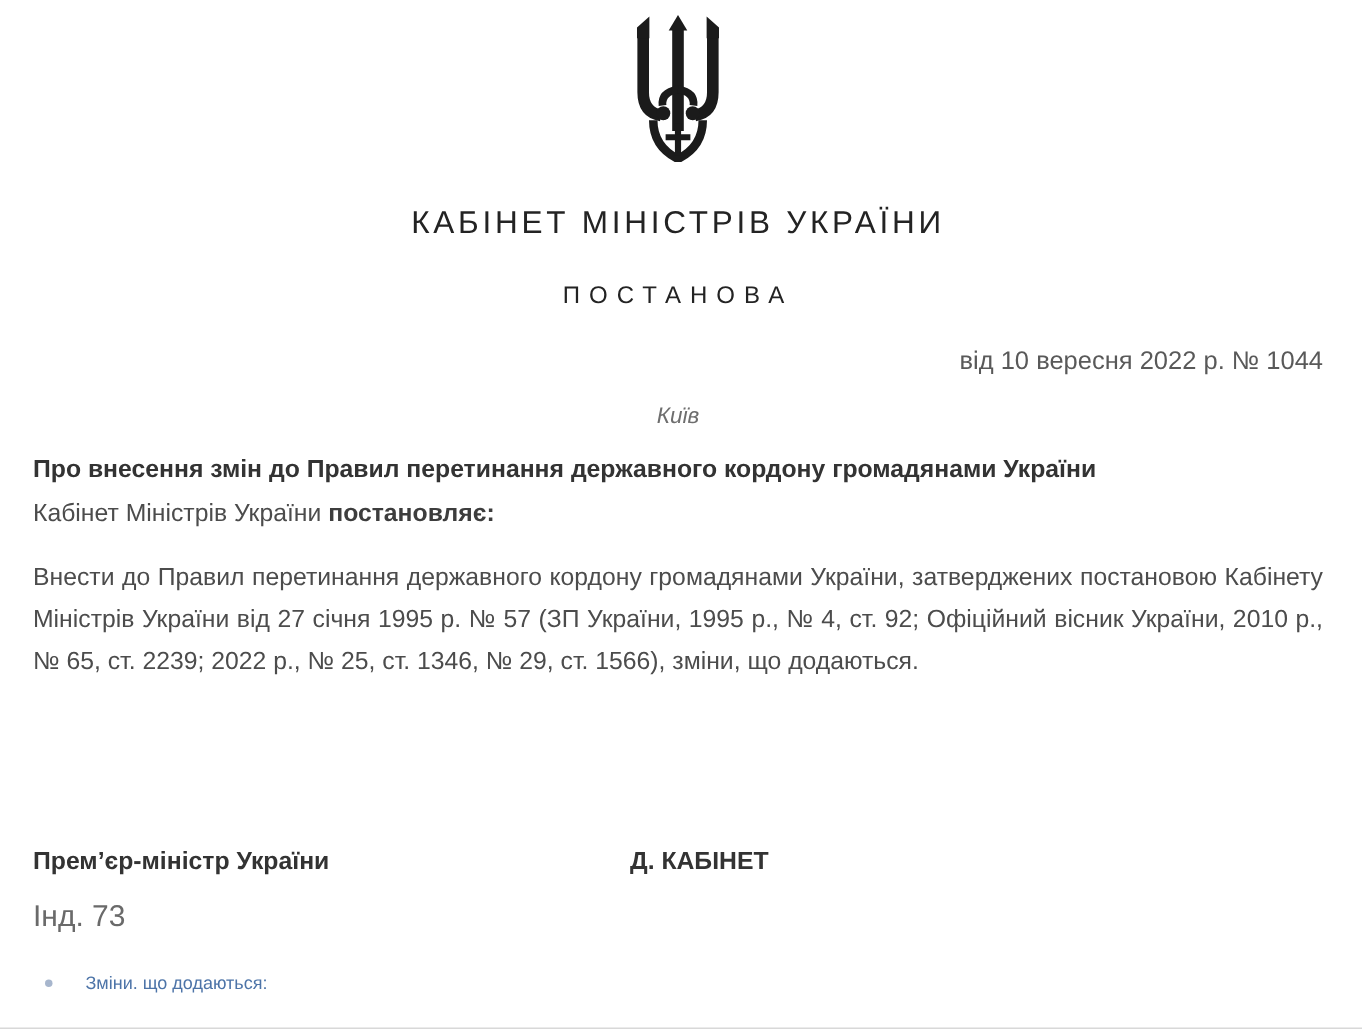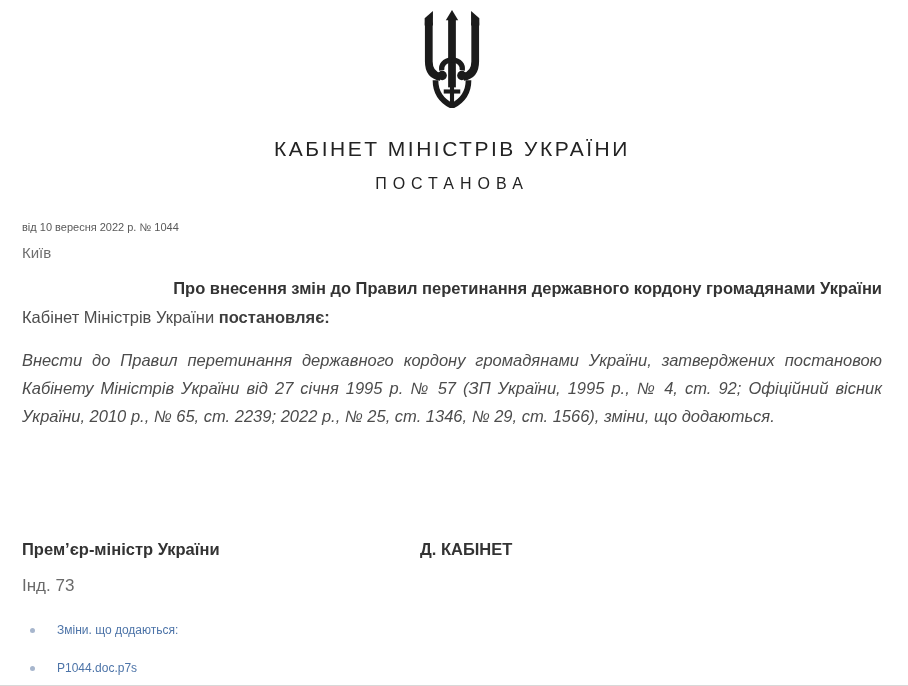--- a/index.html
+++ b/index.html
@@ -35,78 +35,79 @@
   .org-name{
     margin-top:28px;
     text-align:center;
     font-size:21px;
     font-weight:400;
     letter-spacing:2.5px;
     color:var(--heading);
     line-height:26px;
   }
   .doc-type{
-    margin-top:12px;
+    margin-top:26px;
     text-align:center;
     font-size:16px;
     font-weight:400;
     letter-spacing:6px;
     color:var(--heading);
     line-height:20px;
   }
   .date-line{
     margin-top:22px;
-    text-align:left;
-    font-size:11px;
+    text-align:right;
+    font-size:17px;
     color:var(--muted);
     line-height:22px;
   }
   .city{
-    margin-top:5px;
+    margin-top:16px;
+    text-align:center;
     font-size:15px;
     color:var(--city);
     line-height:19px;
+    font-style:italic;
   }
   .doc-title{
     margin-top:15px;
-    text-align:right;
+    text-align:left;
     font-size:16.5px;
     font-weight:700;
     color:var(--title);
     line-height:22px;
   }
   .preamble{
     margin-top:7px;
     font-size:16.5px;
     color:var(--body-text);
     line-height:22px;
   }
   .preamble b{color:#3d3d3d;}
   .main-paragraph{
     margin-top:18px;
     font-size:16.5px;
     color:var(--body-text);
     line-height:28px;
     text-align:justify;
-    font-style:italic;
   }
   .signature-row{
     margin-top:108px;
     display:flex;
     align-items:baseline;
     font-size:16.5px;
     font-weight:700;
     color:var(--title);
     line-height:22px;
   }
   .signer-position{width:398px;flex:0 0 398px;}
   .signer-name{white-space:nowrap;}
   .doc-index{
     margin-top:15px;
-    font-size:17px;
+    font-size:20px;
     color:var(--index);
     line-height:22px;
   }
   .attachments{
     margin-top:22px;
     list-style:none;
   }
   .attachments li{
     display:flex;
     align-items:center;

